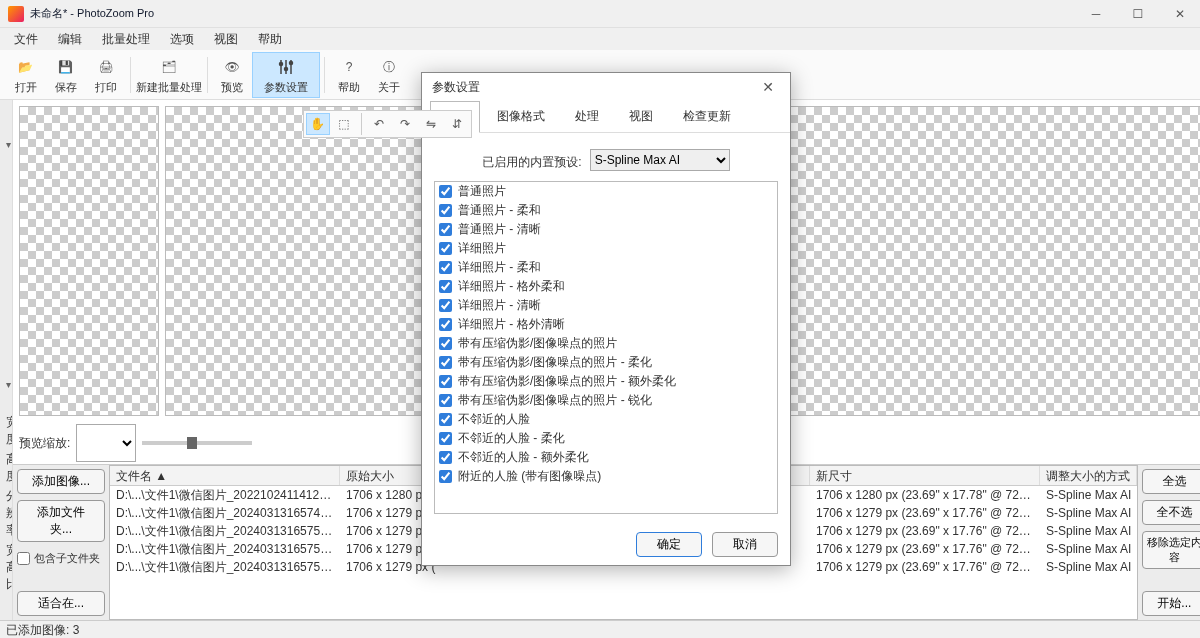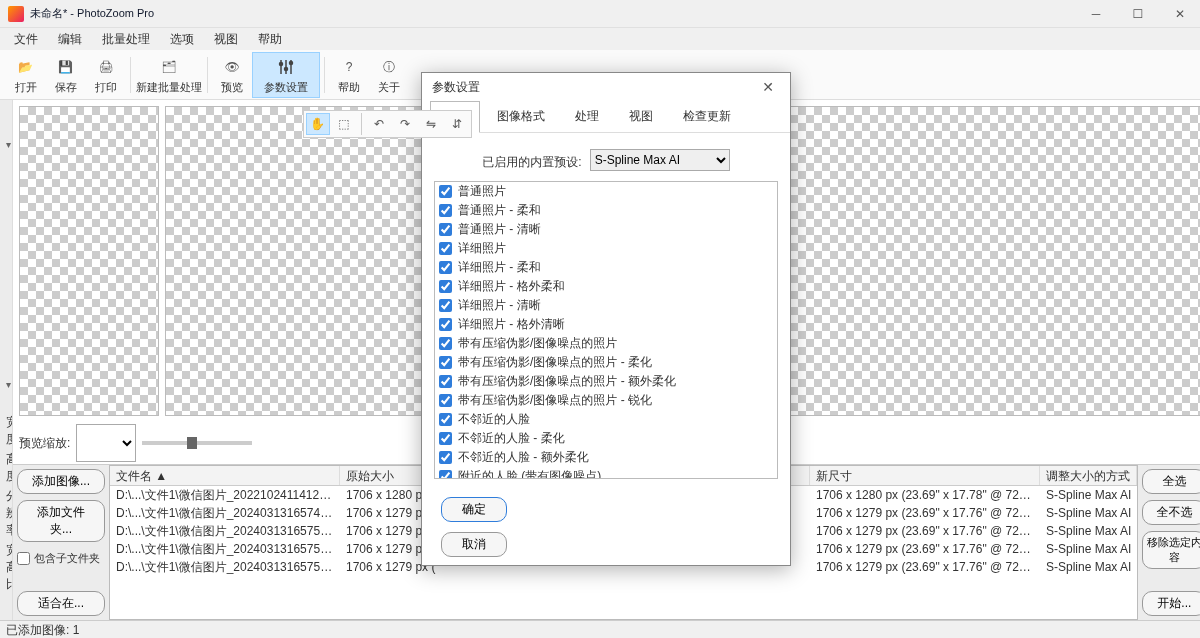--- a/index.html
+++ b/index.html
@@ -31,21 +31,21 @@
 
 .leftpanel { width: 275px; background: #ececec; border-right: 1px solid #ddd; padding: 4px 6px; overflow: hidden; }
 .section-head { display:flex; align-items:center; font-size:12px; margin: 6px 0 4px; color:#333; }
 .section-head::before { content:"▾"; margin-right:4px; font-size:10px; color:#666;}
 .row { display:flex; align-items:center; margin: 3px 0; gap:4px; }
 .row label { font-size:12px; color:#333; }
 select.combo { height: 20px; border:1px solid #aaa; font-size:12px; background:white; padding: 18px 2px;}
 .leftpanel hr { border:none; border-top:1px solid #ccc; margin:4px 0;}
 .slider-row { display:flex; align-items:center; gap:6px; margin:4px 0;}
 .slider { flex:1; height:4px; background:#ccc; position:relative; border-radius:2px;}
-.btn { border:1px solid #999; background:#f6f6f6; padding: 3px 10px; font-size:12px; cursor:pointer; border-radius:10px;}
+.btn { border:1px solid #999; background:#f6f6f6; padding: 3px 10px; font-size:12px; cursor:pointer; border-radius:4px;}
 
 
 .canvasarea { flex:1; background:#fff; display:flex; flex-direction:column; }
 .canvasrow { flex:1; display:flex; padding:6px; gap:6px; min-height:0; }
 .checker { background-image: repeating-conic-gradient(#ccc 0 25%, #fff 0 50%); background-size: 16px 16px; border:1px solid #bbb; }
 .checker.left { width: 140px; }
 .checker.right { flex:1; }
 .canvastools { position:relative; }
 .viewtools { position:absolute; top:10px; left:290px; display:flex; gap:2px; background:#fafafa; border:1px solid #ccc; padding:2px; z-index:1;}
 .vtool { width:24px; height:22px; border:1px solid transparent; display:flex; align-items:center; justify-content:center; cursor:pointer; font-size:12px; color:#555;}
@@ -77,21 +77,21 @@
 .dlg-tabs { display:flex; border-bottom:1px solid #ddd; padding:0 8px; gap:4px;}
 .dlg-tab { padding:6px 12px; font-size:12px; cursor:pointer; border:1px solid transparent;}
 .dlg-tab.active { border:1px solid #bbb; border-bottom:1px solid #fff; background:#fff; margin-bottom:-1px;}
 .dlg-body { flex:1; padding:10px 12px; overflow:hidden; display:flex; flex-direction:column;}
 .dlg-presetrow { display:flex; align-items:flex-end; justify-content:center; gap:8px; margin:6px 0 10px;}
 .dlg-presetrow select { width:140px; height:22px; border:1px solid #aaa; font-size:12px;}
 .dlg-list { border:1px solid #bbb; flex:1; overflow:auto; padding:0;}
 .dlg-item { display:flex; align-items:center; gap:6px; padding:1px 4px; font-size:12px;}
 .dlg-item input[type=checkbox]{ accent-color:#2f7ddb; width:13px; height:13px;}
 .dlg-btns { display:flex; gap:10px; margin:8px 0 0; justify-content:flex-start;}
-.dlg-footer { display:flex; gap:10px; justify-content:flex-end; padding:8px 19px;flex-direction:column;}
+.dlg-footer { display:flex; gap:10px; justify-content:flex-end; padding:8px 12px;}
 .dlg-footer .btn.primary { border:1px solid #2f7ddb; }
 
 input[type=checkbox]{accent-color:#2f7ddb;}
 </style>
 </head>
 <body>
 
 <div class="titlebar">
   <div class="appicon"></div>
   <div class="title">未命名* - PhotoZoom Pro</div>
@@ -283,21 +283,21 @@
         <button class="btn">全不选</button>
         <button class="btn" style="font-size:11px;padding:3px 2px;">移除选定内容</button>
         <div style="flex:1;"></div>
         <button class="btn">开始...</button>
       </div>
     </div>
   </div>
 </div>
 
 <div class="statusbar">
-  <span>已添加图像: 1</span>
+  <span>已添加图像: 3</span>
 </div>
 
 <div class="dialog-backdrop">
   <div class="dialog">
     <div class="dlg-title">
       <span>参数设置</span>
       <span class="closex">✕</span>
     </div>
     <div class="dlg-tabs">
       <div class="dlg-tab active">预设</div>

